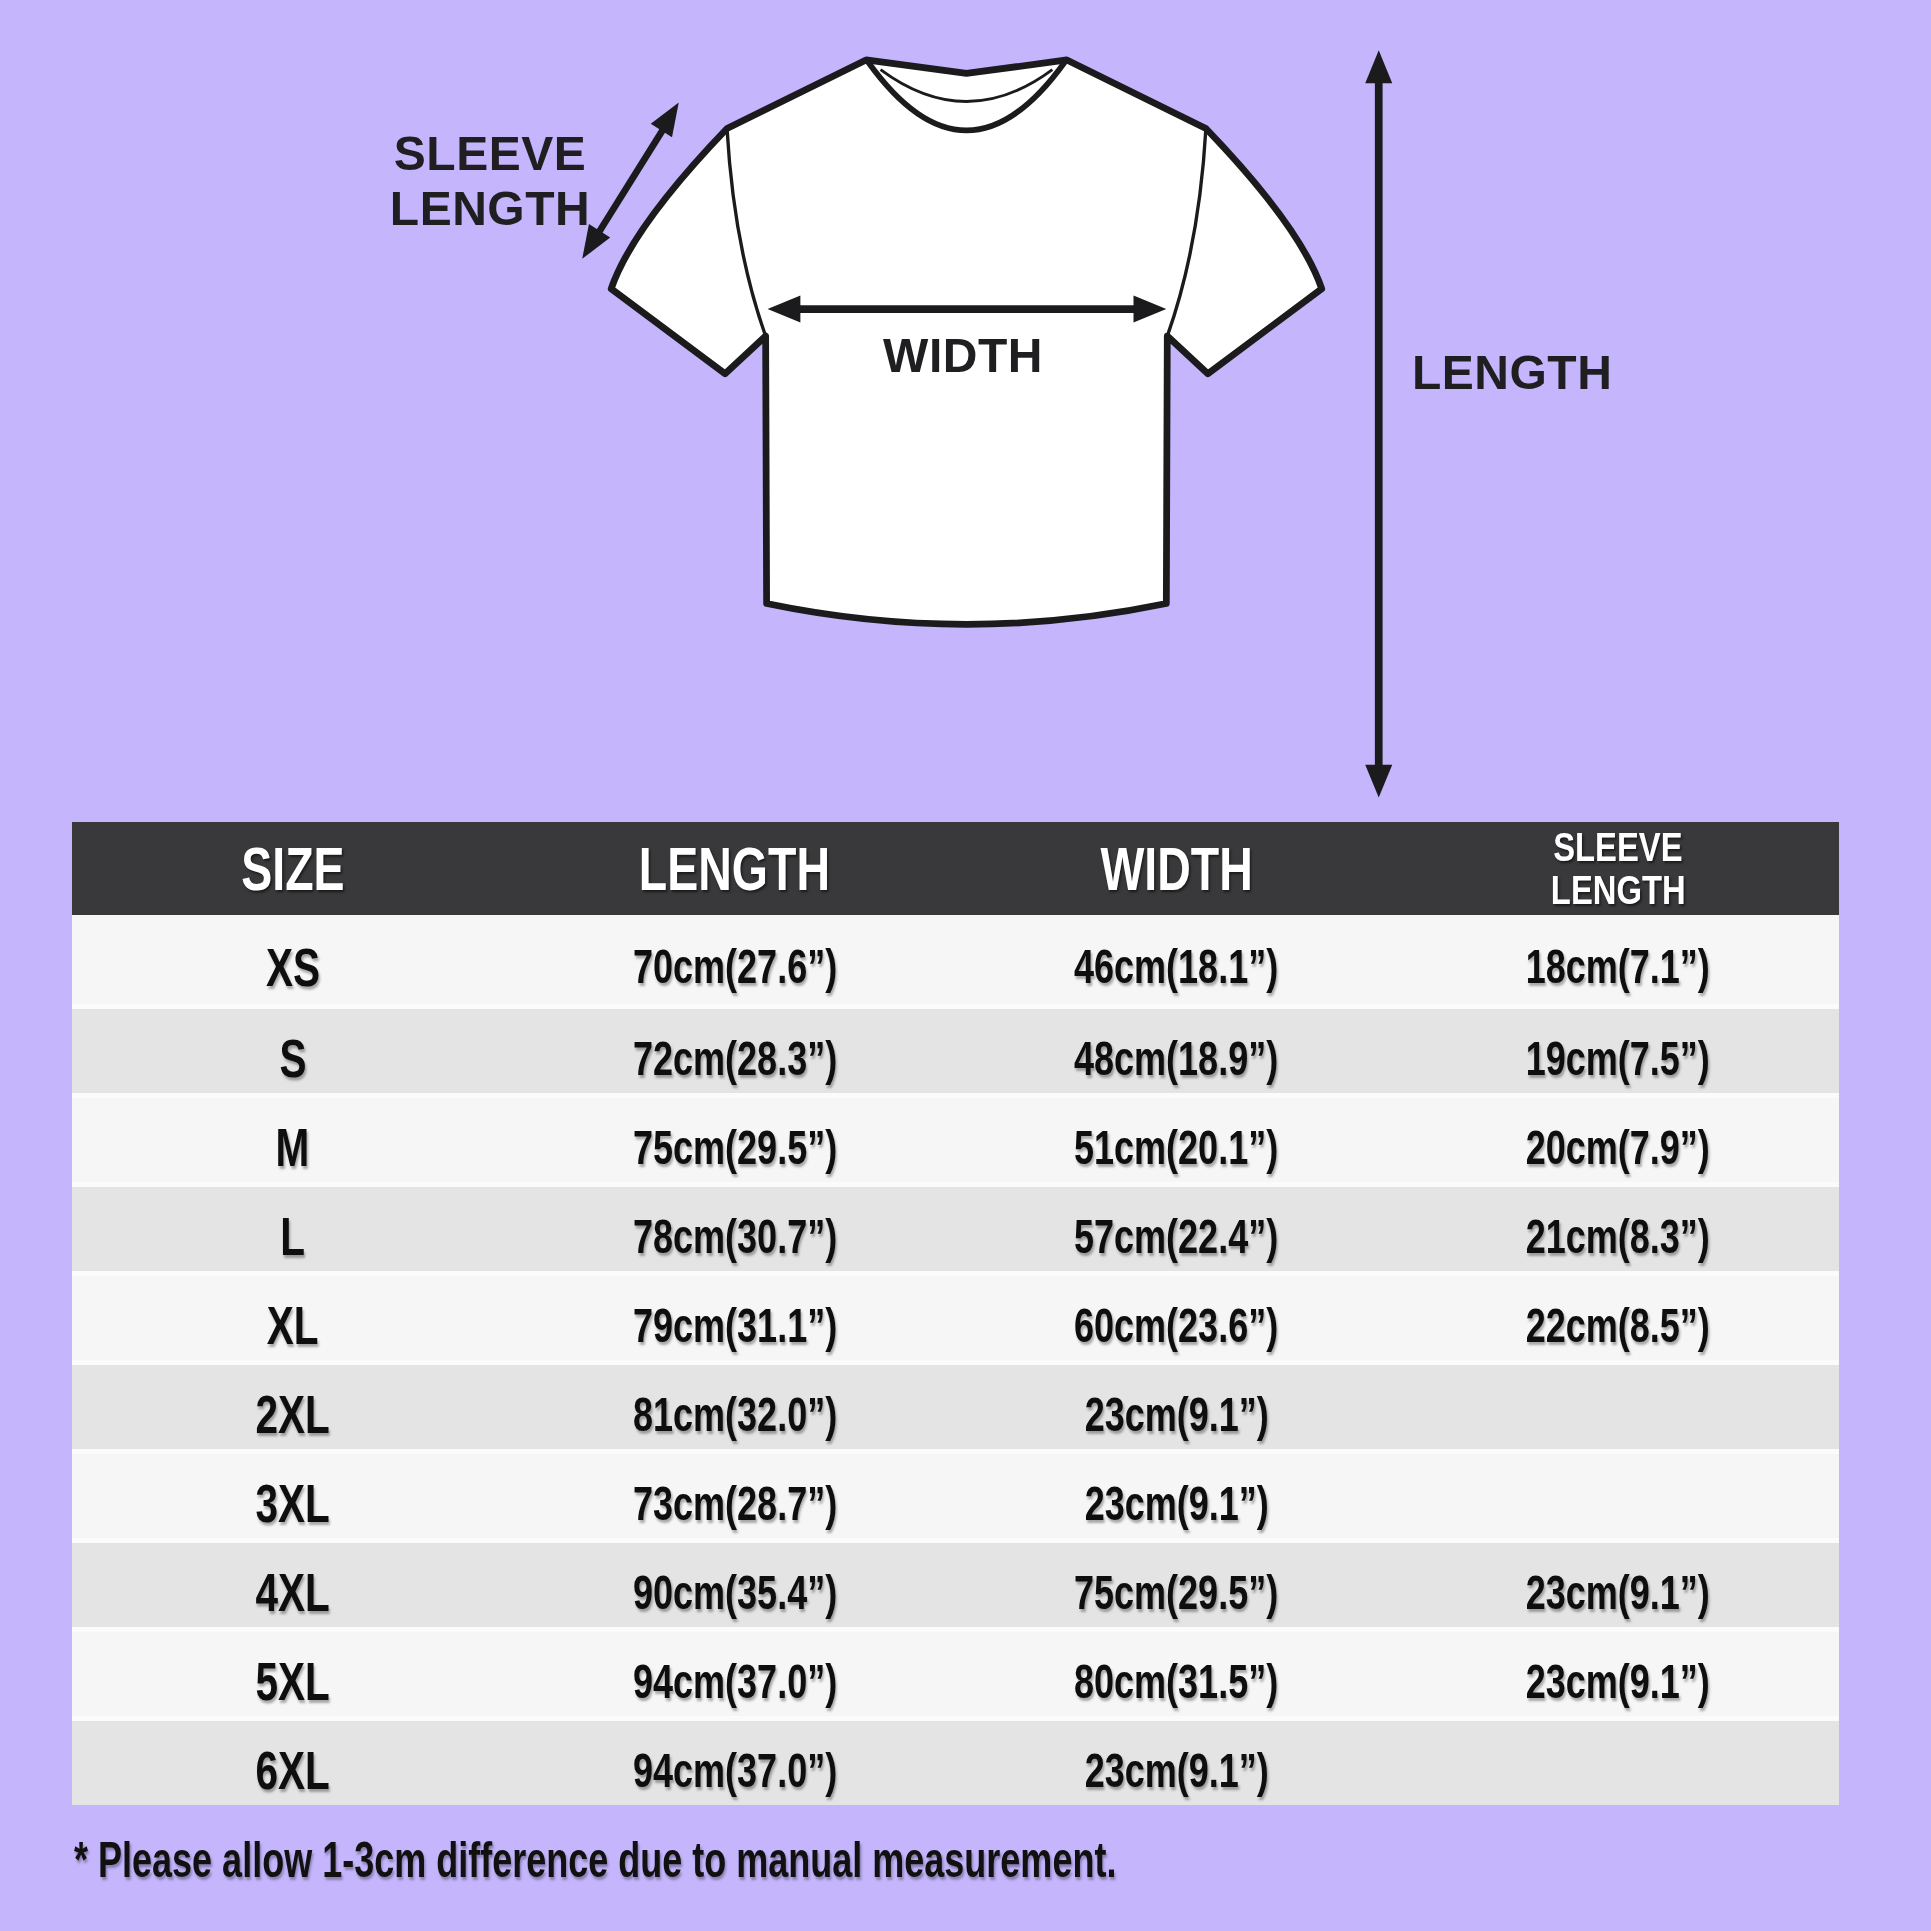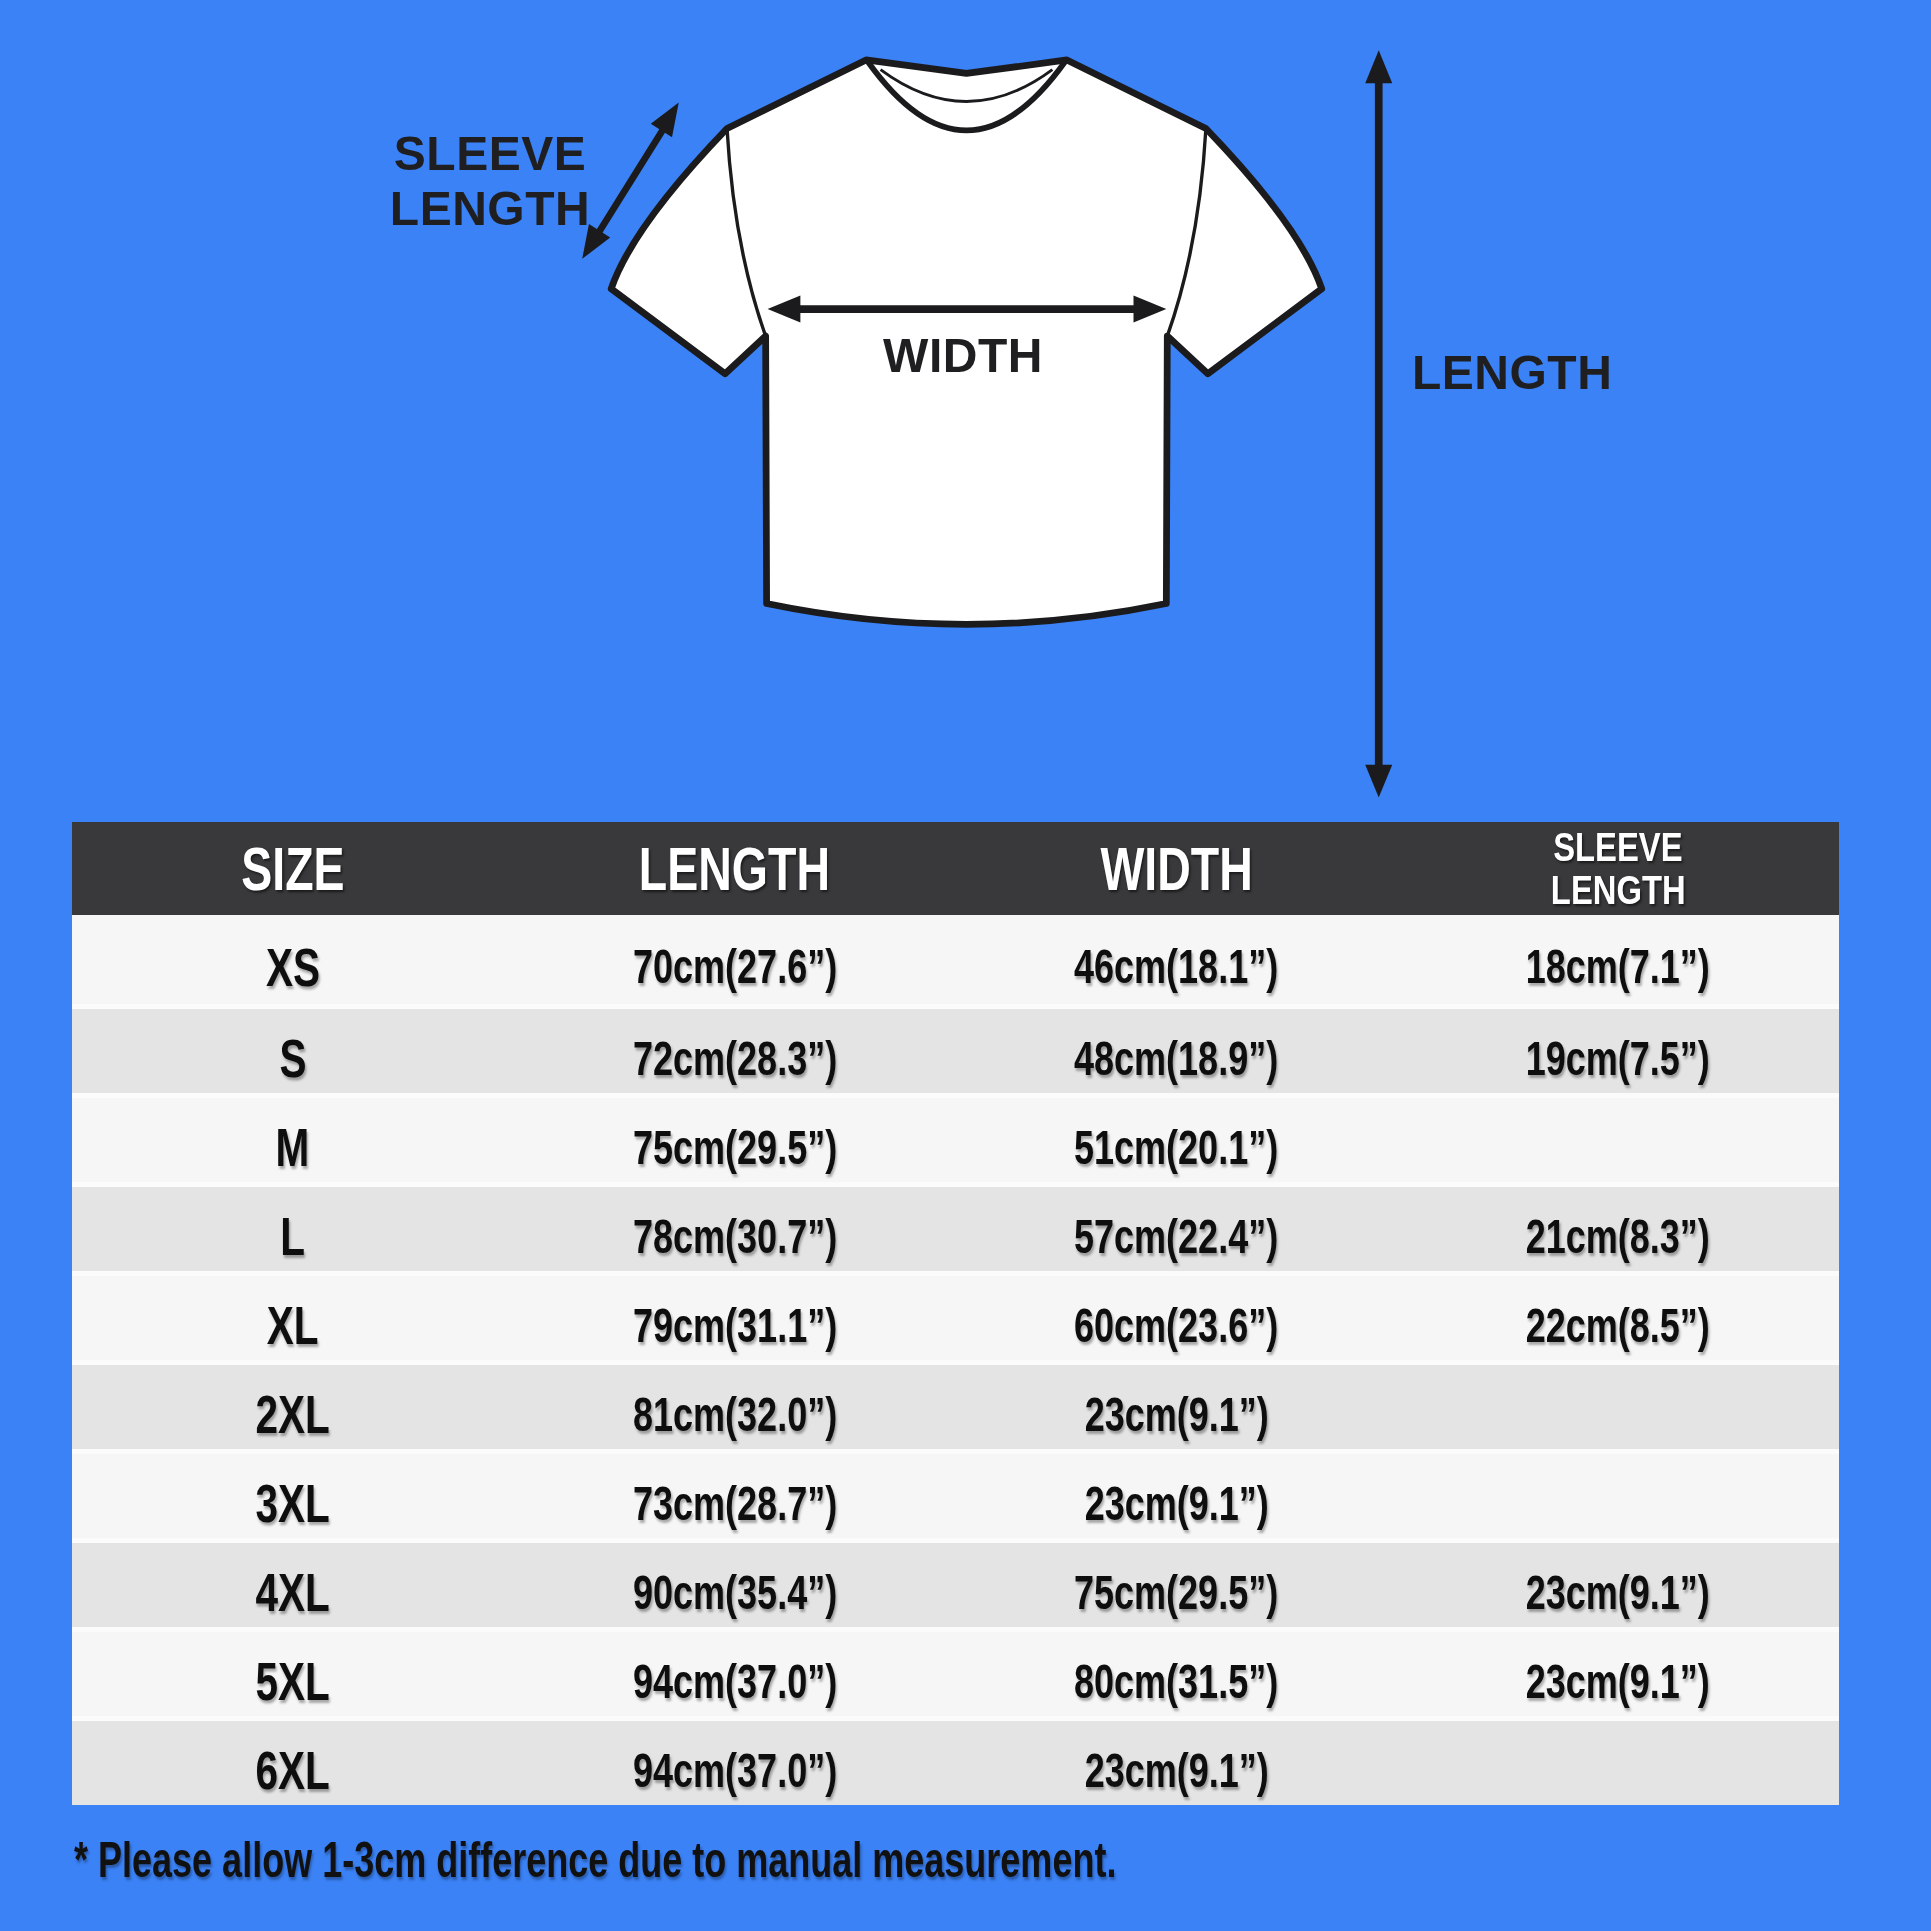--- a/index.html
+++ b/index.html
@@ -1,17 +1,17 @@
 <!DOCTYPE html>
 <html><head>
 <meta charset="utf-8">
 <style>
   html,body { margin:0; padding:0; background:#fff; }
   #stage {
-    position:relative; width:1931px; height:1931px; background:#3b82f6;
+    position:relative; width:1931px; height:1931px; background:#c4b5fd;
     font-family:"Liberation Sans","DejaVu Sans",sans-serif; overflow:hidden;
   }
   
   #diagram-svg { position:absolute; left:0; top:0; }
   .diagram-label {
     position:absolute; color:#1f1f21; font-weight:bold; font-size:48px;
     line-height:55px; white-space:nowrap; letter-spacing:0.5px;
   }
   #sleeve-length-label { left:490px; top:181px; transform:translate(-50%,-50%); text-align:center; }
   #width-label  { left:963px;  top:355px; transform:translate(-50%,-50%); }
@@ -113,20 +113,21 @@
         <div class="trow row-dark">
           <div class="tcell tcell-size"><span class="cond">S</span></div>
           <div class="tcell"><span class="cond">72cm(28.3”)</span></div>
           <div class="tcell"><span class="cond">48cm(18.9”)</span></div>
           <div class="tcell"><span class="cond">19cm(7.5”)</span></div>
         </div>
         <div class="trow row-light">
           <div class="tcell tcell-size"><span class="cond">M</span></div>
           <div class="tcell"><span class="cond">75cm(29.5”)</span></div>
           <div class="tcell"><span class="cond">51cm(20.1”)</span></div>
+          <div class="tcell"><span class="cond">20cm(7.9”)</span></div>
         </div>
         <div class="trow row-dark">
           <div class="tcell tcell-size"><span class="cond">L</span></div>
           <div class="tcell"><span class="cond">78cm(30.7”)</span></div>
           <div class="tcell"><span class="cond">57cm(22.4”)</span></div>
           <div class="tcell"><span class="cond">21cm(8.3”)</span></div>
         </div>
         <div class="trow row-light">
           <div class="tcell tcell-size"><span class="cond">XL</span></div>
           <div class="tcell"><span class="cond">79cm(31.1”)</span></div>

